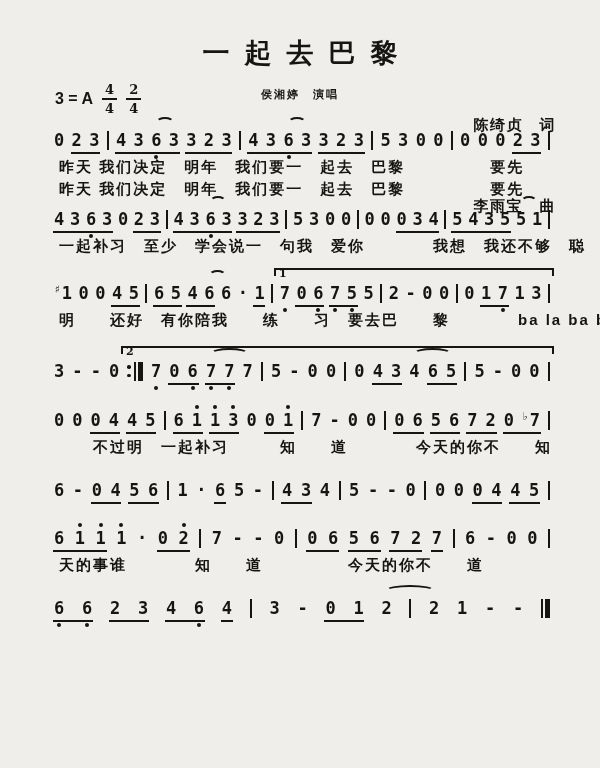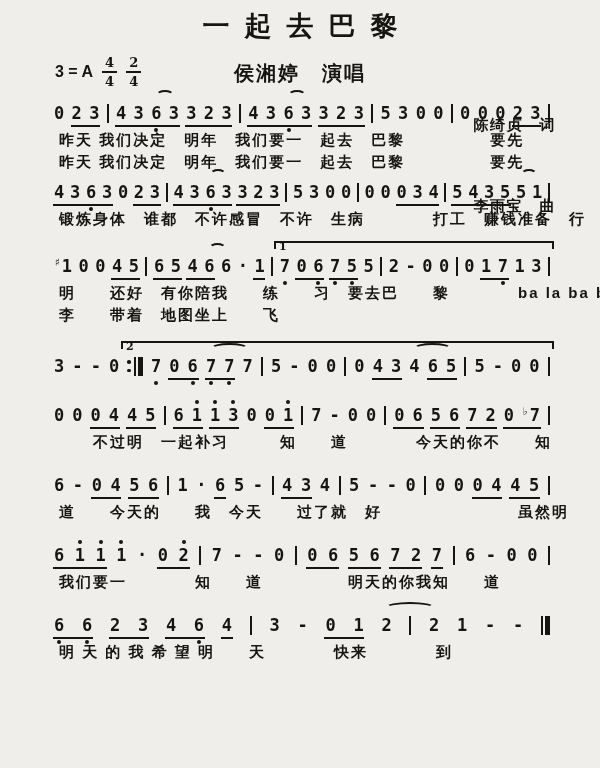--- a/index.html
+++ b/index.html
@@ -4,21 +4,21 @@
 <style>
   html,body{margin:0;padding:0;}
   body{
     width:600px;height:768px;overflow:hidden;
     background:#efeeea;
     font-family:"Liberation Sans","DejaVu Sans",sans-serif;
     color:#171512;
   }
   .page{
     position:relative;width:600px;height:764px;box-sizing:border-box;
-    padding-top:9px;
+    padding-top:36px;
     background:
       radial-gradient(circle at 82% 14%, rgba(0,0,0,0.045), transparent 9%),
       radial-gradient(circle at 30% 60%, rgba(0,0,0,0.03), transparent 12%),
       linear-gradient(180deg,#f5f4f0 0%,#f1f0ec 55%,#edecе8 100%);
   }
   .title{
     text-align:center;font-size:27px;font-weight:bold;
     letter-spacing:15px;text-indent:15px;line-height:34px;
   }
   .credits{
@@ -30,21 +30,21 @@
   .keysig{
     position:absolute;left:55px;top:2px;display:flex;align-items:center;gap:9px;
     font-size:16px;font-weight:bold;
   }
   .frac{display:inline-flex;flex-direction:column;align-items:center;line-height:1;
     font-size:13px;font-weight:bold;font-family:"DejaVu Serif",serif;}
   .frac .num{padding:0 3px 2px;border-bottom:2px solid #171512;}
   .frac .den{padding:2px 3px 0;}
   .performer{
     position:absolute;left:0;right:0;top:6px;text-align:center;
-    font-size:20px;font-weight:bold;letter-spacing:2px;white-space:pre;
+    font-size:11px;font-weight:bold;letter-spacing:2px;white-space:pre;
   }
   .score{padding:0 48px 0 52px;margin-top:12px;}
   .score-line{position:relative;margin-bottom:8px;}
   .score-line.has-volta{padding-top:17px;}
   .note-row{
     position:relative;display:flex;justify-content:space-between;align-items:flex-start;
     height:27px;padding:0 2px;
   }
   .note{
     position:relative;
@@ -194,21 +194,21 @@
           <span class="bar"></span>
           <i class="ul" style="left: 1px; width: 60px;"></i>
           <i class="ul" style="left: 81px; width: 28px;"></i>
           <i class="ul" style="left: 121px; width: 59px;"></i>
           <i class="ul" style="left: 184px; width: 44px;"></i>
           <i class="ul" style="left: 344px; width: 43px;"></i>
           <i class="ul" style="left: 399px; width: 60px;"></i>
           <i class="slur" style="left: 158px; width: 16px;"></i>
           <i class="slur" style="left: 469px; width: 16px;"></i>
         </div>
-        <div class="lyric">锻炼身体　谁都　不许感冒　不许　生病　　　　打工　赚钱准备　行</div>
+        <div class="lyric">一起补习　至少　学会说一　句我　爱你　　　　我想　我还不够　聪</div>
       </div>
       <div class="score-line has-volta l3">
         <div class="note-row">
           <span class="note"><span class="acc">♯</span>1</span>
           <span class="note">0</span>
           <span class="note">0</span>
           <span class="note">4</span>
           <span class="note">5</span>
           <span class="bar"></span>
           <span class="note">6</span>
@@ -240,21 +240,20 @@
           <i class="ul" style="left: 59px; width: 29px;"></i>
           <i class="ul" style="left: 101px; width: 29px;"></i>
           <i class="ul" style="left: 134px; width: 29px;"></i>
           <i class="ul" style="left: 201px; width: 12px;"></i>
           <i class="ul" style="left: 243px; width: 29px;"></i>
           <i class="ul" style="left: 277px; width: 29px;"></i>
           <i class="ul" style="left: 428px; width: 29px;"></i>
           <i class="slur" style="left: 157px; width: 17px;"></i>
         </div>
         <div class="lyric">明　　还好　有你陪我　　练　　习　要去巴　　黎　　　　ba la ba ba</div>
-        <div class="lyric">李　　带着　地图坐上　　飞</div>
         <div class="volta" style="left: 222px;">
           <span class="vlabel">1</span>
         </div>
       </div>
       <div class="score-line has-volta l4">
         <div class="note-row">
           <span class="note">3</span>
           <span class="note">-</span>
           <span class="note">-</span>
           <span class="note">0</span>
@@ -375,21 +374,20 @@
           <span class="note">4</span>
           <span class="note">5</span>
           <span class="bar"></span>
           <i class="ul" style="left: 39px; width: 30px;"></i>
           <i class="ul" style="left: 76px; width: 31px;"></i>
           <i class="ul" style="left: 162px; width: 12px;"></i>
           <i class="ul" style="left: 229px; width: 31px;"></i>
           <i class="ul" style="left: 420px; width: 30px;"></i>
           <i class="ul" style="left: 457px; width: 31px;"></i>
         </div>
-        <div class="lyric">道　　今天的　　我　今天　　过了就　好　　　　　　　　虽然明</div>
       </div>
       <div class="score-line sp">
         <div class="note-row">
           <span class="note">6</span>
           <span class="note">1<i class="oct da"></i></span>
           <span class="note">1<i class="oct da"></i></span>
           <span class="note">1<i class="oct da"></i></span>
           <span class="note">·</span>
           <span class="note">0</span>
           <span class="note">2<i class="oct da"></i></span>
@@ -412,21 +410,21 @@
           <span class="note">0</span>
           <span class="note">0</span>
           <span class="bar"></span>
           <i class="ul" style="left: 1px; width: 54px;"></i>
           <i class="ul" style="left: 105px; width: 33px;"></i>
           <i class="ul" style="left: 254px; width: 33px;"></i>
           <i class="ul" style="left: 296px; width: 33px;"></i>
           <i class="ul" style="left: 337px; width: 33px;"></i>
           <i class="ul" style="left: 379px; width: 12px;"></i>
         </div>
-        <div class="lyric">我们要一　　　　知　　道　　　　　明天的你我知　　道</div>
+        <div class="lyric">天的事谁　　　　知　　道　　　　　今天的你不　　道</div>
       </div>
       <div class="score-line">
         <div class="note-row">
           <span class="note">6<i class="oct db"></i></span>
           <span class="note">6<i class="oct db"></i></span>
           <span class="note">2</span>
           <span class="note">3</span>
           <span class="note">4</span>
           <span class="note">6<i class="oct db"></i></span>
           <span class="note">4</span>
@@ -445,16 +443,15 @@
             <i class="rb1"></i>
             <i class="rb2"></i>
           </span>
           <i class="ul" style="left: 1px; width: 40px;"></i>
           <i class="ul" style="left: 57px; width: 40px;"></i>
           <i class="ul" style="left: 113px; width: 40px;"></i>
           <i class="ul" style="left: 169px; width: 12px;"></i>
           <i class="ul" style="left: 272px; width: 40px;"></i>
           <i class="slur" style="left: 334px; width: 48px;"></i>
         </div>
-        <div class="lyric">明 天 的 我 希 望 明　　天　　　　快来　　　　到</div>
       </div>
     </div>
 </div>
 
 </body></html>

